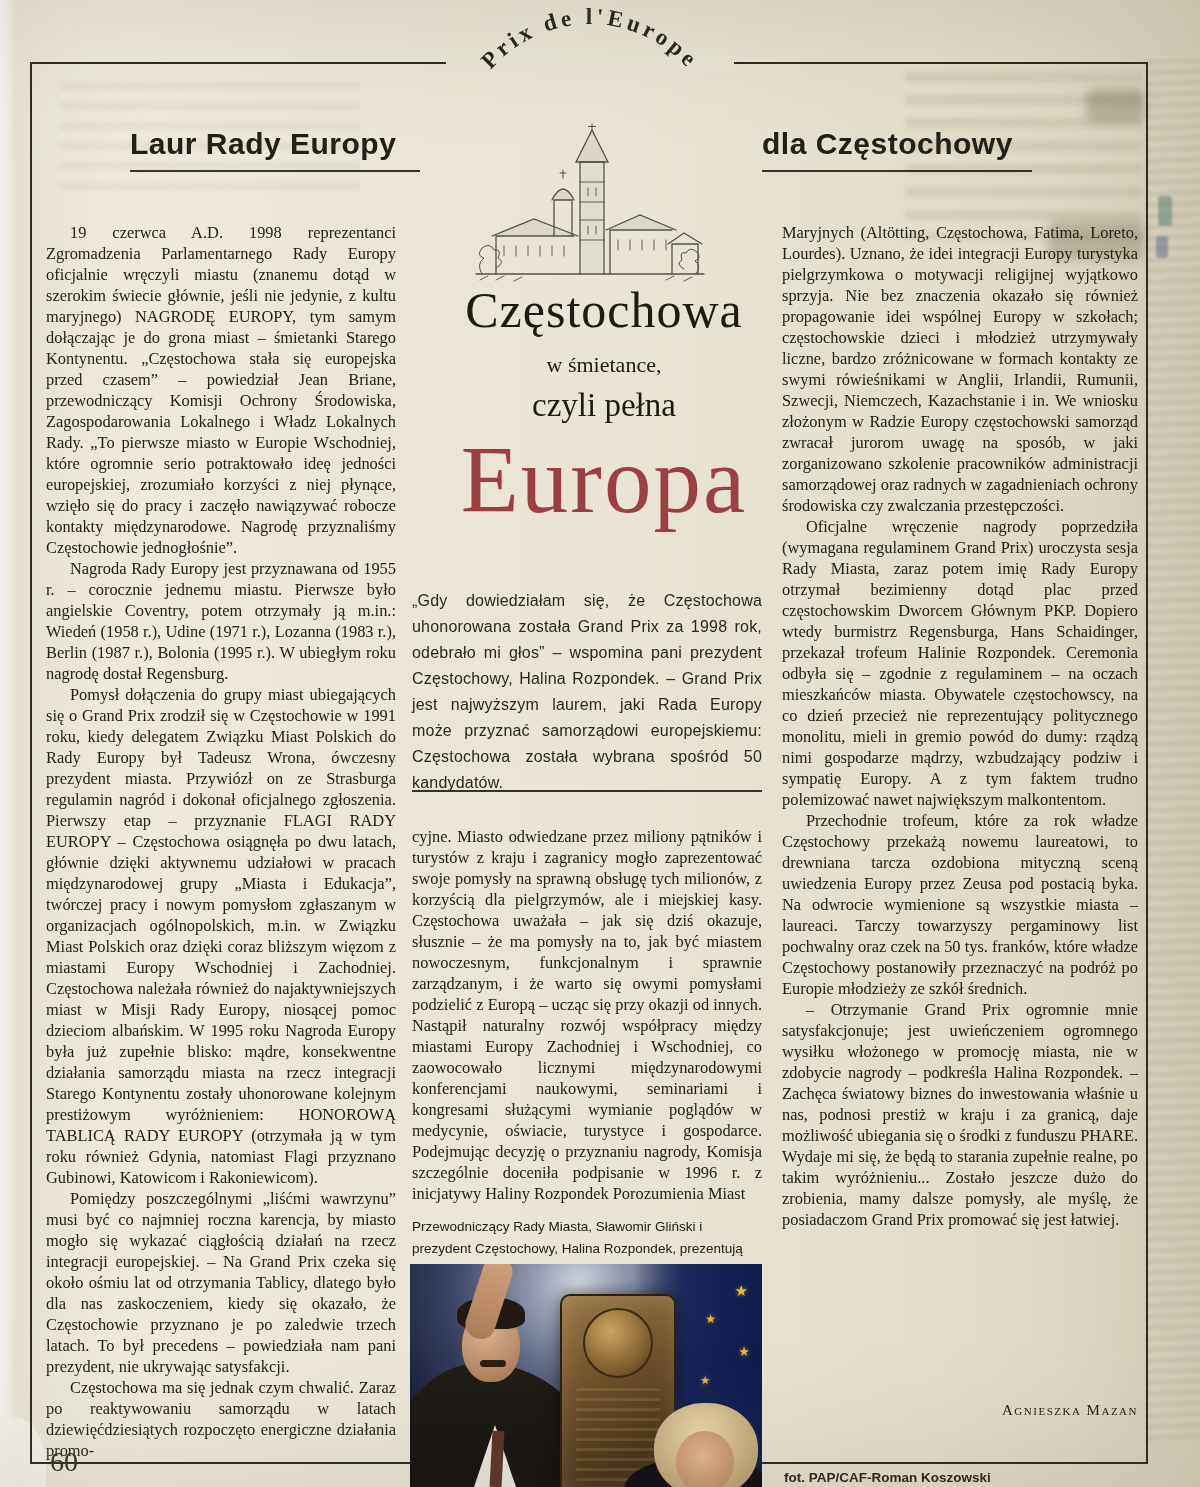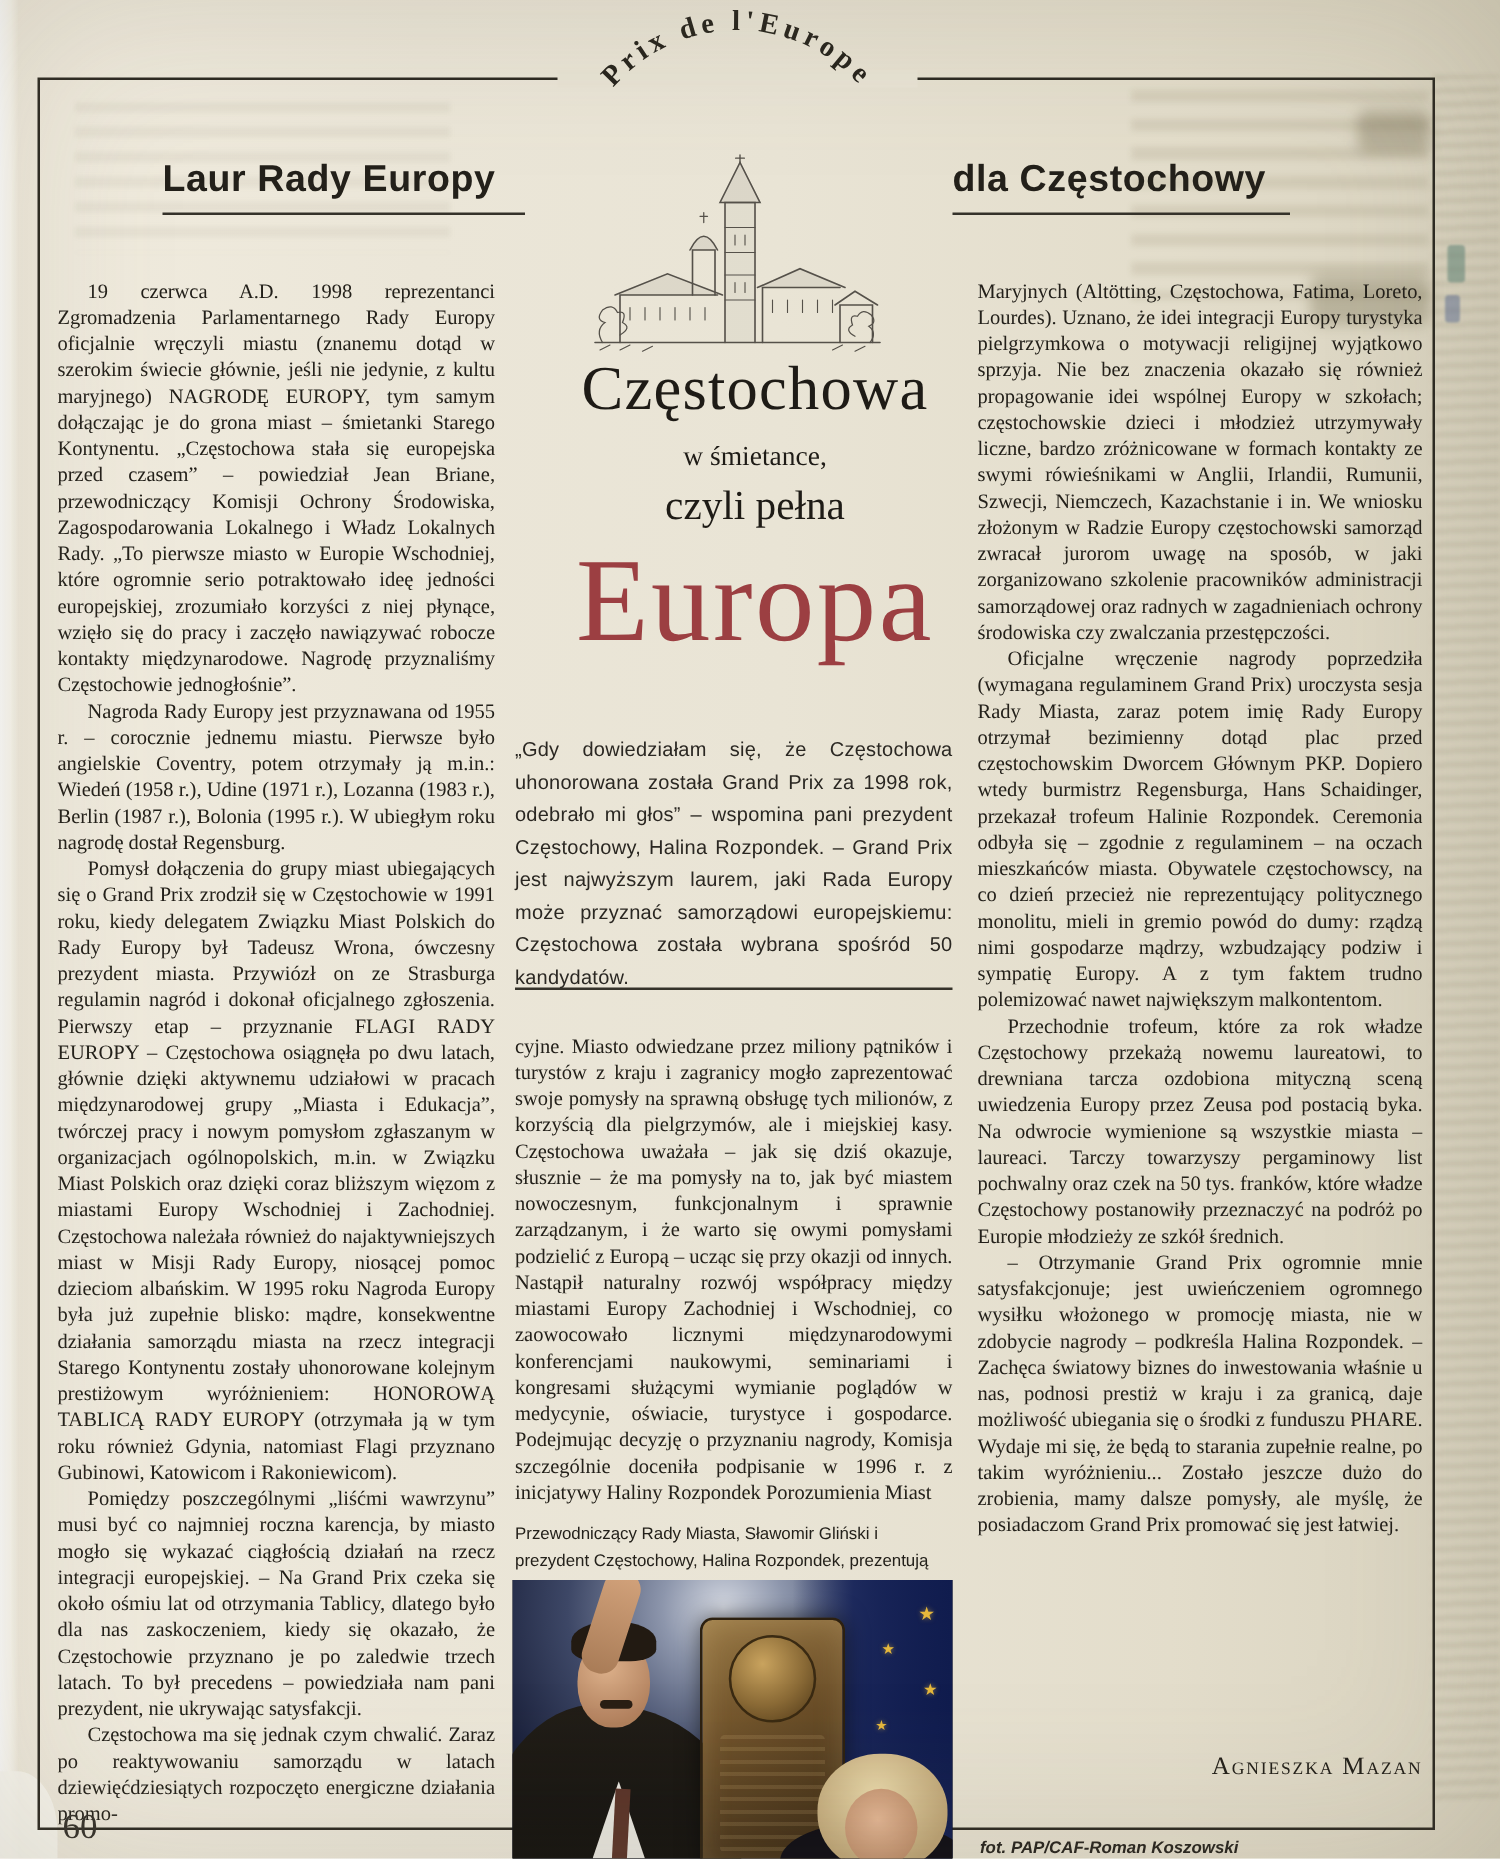--- a/index.html
+++ b/index.html
@@ -60,25 +60,25 @@
   
   .pull-quote{position:absolute;left:412px;top:588px;width:350px;
     font-family:"Liberation Sans",sans-serif;font-size:16px;line-height:26px;
     letter-spacing:.2px;text-align:justify;color:#2a2722;}
   .quote-rule{position:absolute;left:412px;top:790px;width:350px;border-top:2px solid #35322a;}
   
   .caption{position:absolute;left:412px;top:1216px;width:350px;
     font-family:"Liberation Sans",sans-serif;font-size:13.5px;line-height:22px;color:#23201a;}
   
   .byline{position:absolute;left:782px;top:1402px;width:356px;text-align:right;
-    font-variant:small-caps;letter-spacing:1.5px;font-size:20px;color:#23201a;}
+    font-variant:small-caps;letter-spacing:1.5px;font-size:15px;color:#23201a;}
   
   .page-number{position:absolute;left:50px;top:1446px;font-size:28px;color:#33302a;}
   .photo-credit{position:absolute;left:784px;top:1470px;font-family:"Liberation Sans",sans-serif;
-    font-style:italic;font-weight:700;font-size:13.5px;color:#26231d;}
+    font-weight:700;font-size:13.5px;color:#26231d;}
   
   .photo{position:absolute;left:410px;top:1264px;width:352px;height:223px;overflow:hidden;background:#0a0e20;}
   .photo *{position:absolute;}
   .ph-bg{inset:0;background:radial-gradient(circle at 48% 10%,#d3d7e0 0%,#8d96ac 18%,#3d4766 46%,#161c36 76%,#0a0e20 100%);}
   .ph-flag{right:0;top:0;width:128px;height:100%;
     background:linear-gradient(90deg,rgba(20,33,88,0) 0%,rgba(20,33,88,.85) 38%,#101c4e 100%);}
   .ph-flag .star{position:absolute;color:#e6b83c;text-shadow:0 0 4px rgba(230,184,60,.6);}
   .s1{right:14px;top:18px;font-size:15px;}
   .s2{right:46px;top:48px;font-size:12px;}
   .s3{right:12px;top:80px;font-size:13px;}

